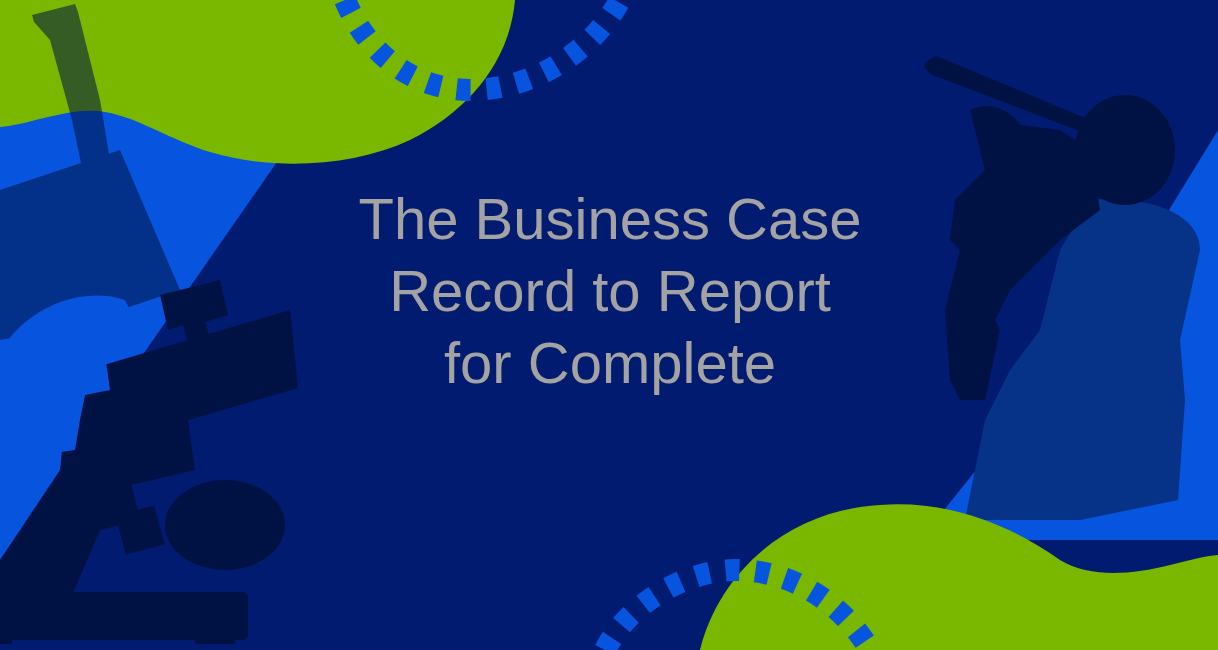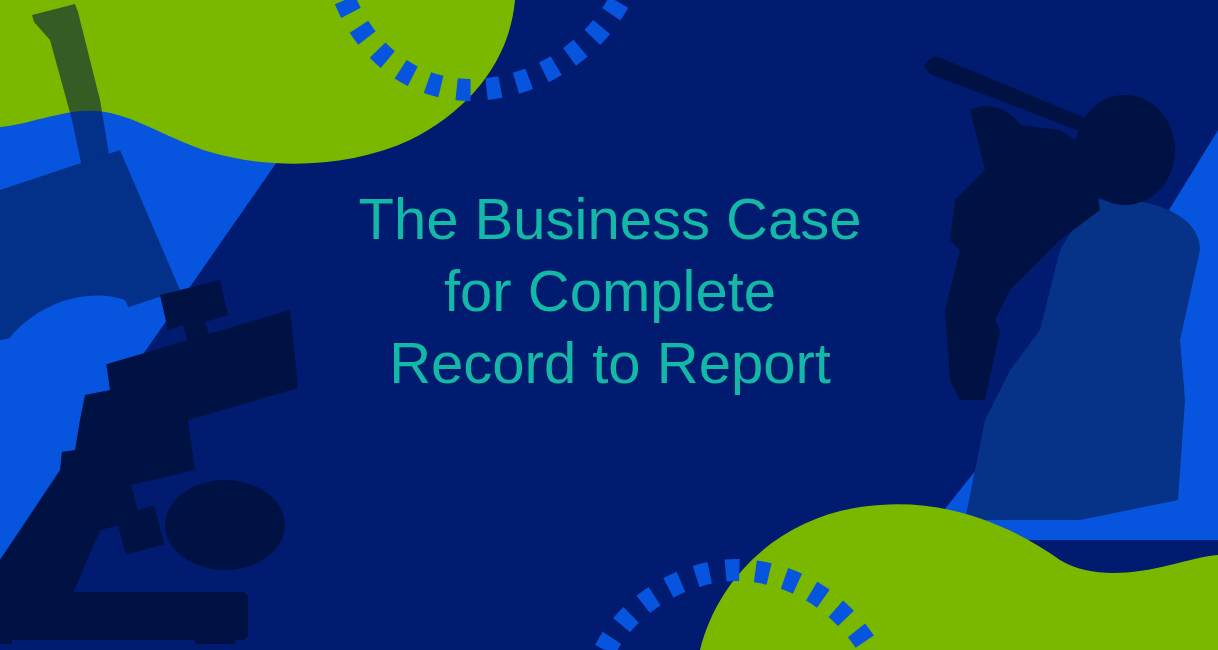--- a/index.html
+++ b/index.html
@@ -23,21 +23,21 @@
       top: 0;
       width: 1218px;
       height: 650px;
     }
     .title-block {
       position: absolute;
       left: 280px;
       top: 183px;
       width: 660px;
       text-align: center;
-      color: #14b8a6;
+      color: #a3a3a3;
       font-family: "Liberation Sans", "DejaVu Sans", sans-serif;
       font-weight: 500;
       font-size: 58px;
       line-height: 72px;
       letter-spacing: 0px;
     }
     .title-line {
       display: block;
       white-space: nowrap;
     }
@@ -111,16 +111,16 @@
       <path d="M700,650 C720,570 790,510 880,505 C950,500 1010,525 1060,560 C1090,578 1130,575 1170,565 C1190,560 1205,556 1218,555 L1218,650 Z" fill="#7ab800"></path>
     </g>
 
     <g fill="none" stroke="#0755de" stroke-width="22" stroke-dasharray="14 16">
       <path d="M605,650 C630,600 690,570 735,570 C790,570 840,600 870,650"></path>
     </g>
   </svg>
 
   <div class="title-block">
     <span class="title-line">The Business Case</span>
+    <span class="title-line">Record to Report</span>
     <span class="title-line">for Complete</span>
-    <span class="title-line">Record to Report</span>
   </div>
 </div>
 
 </body></html>

